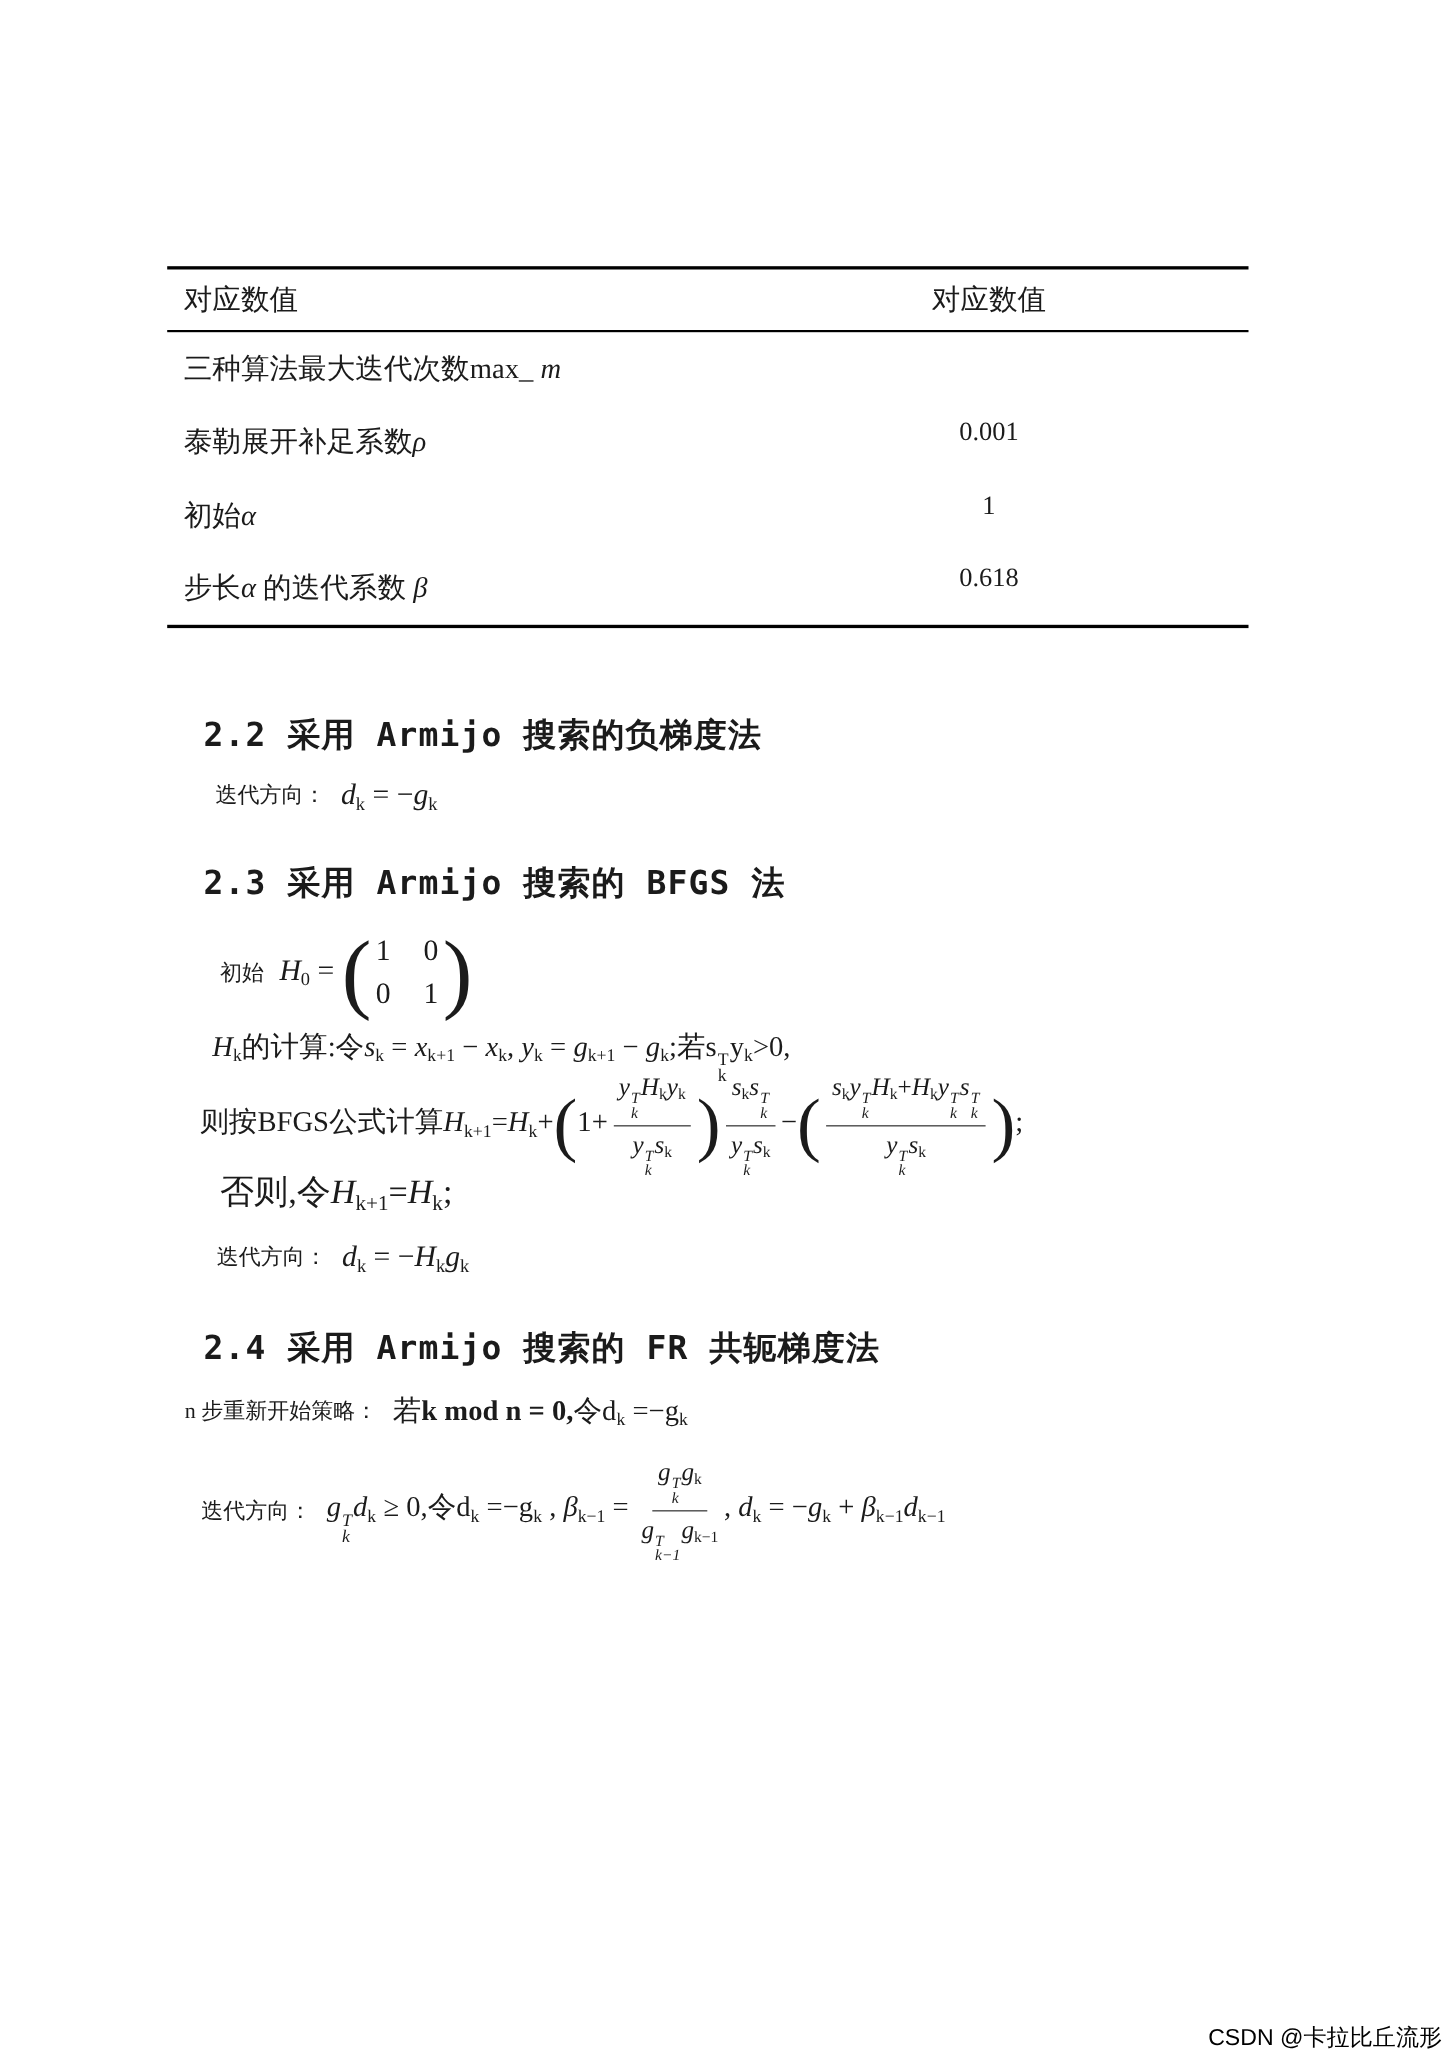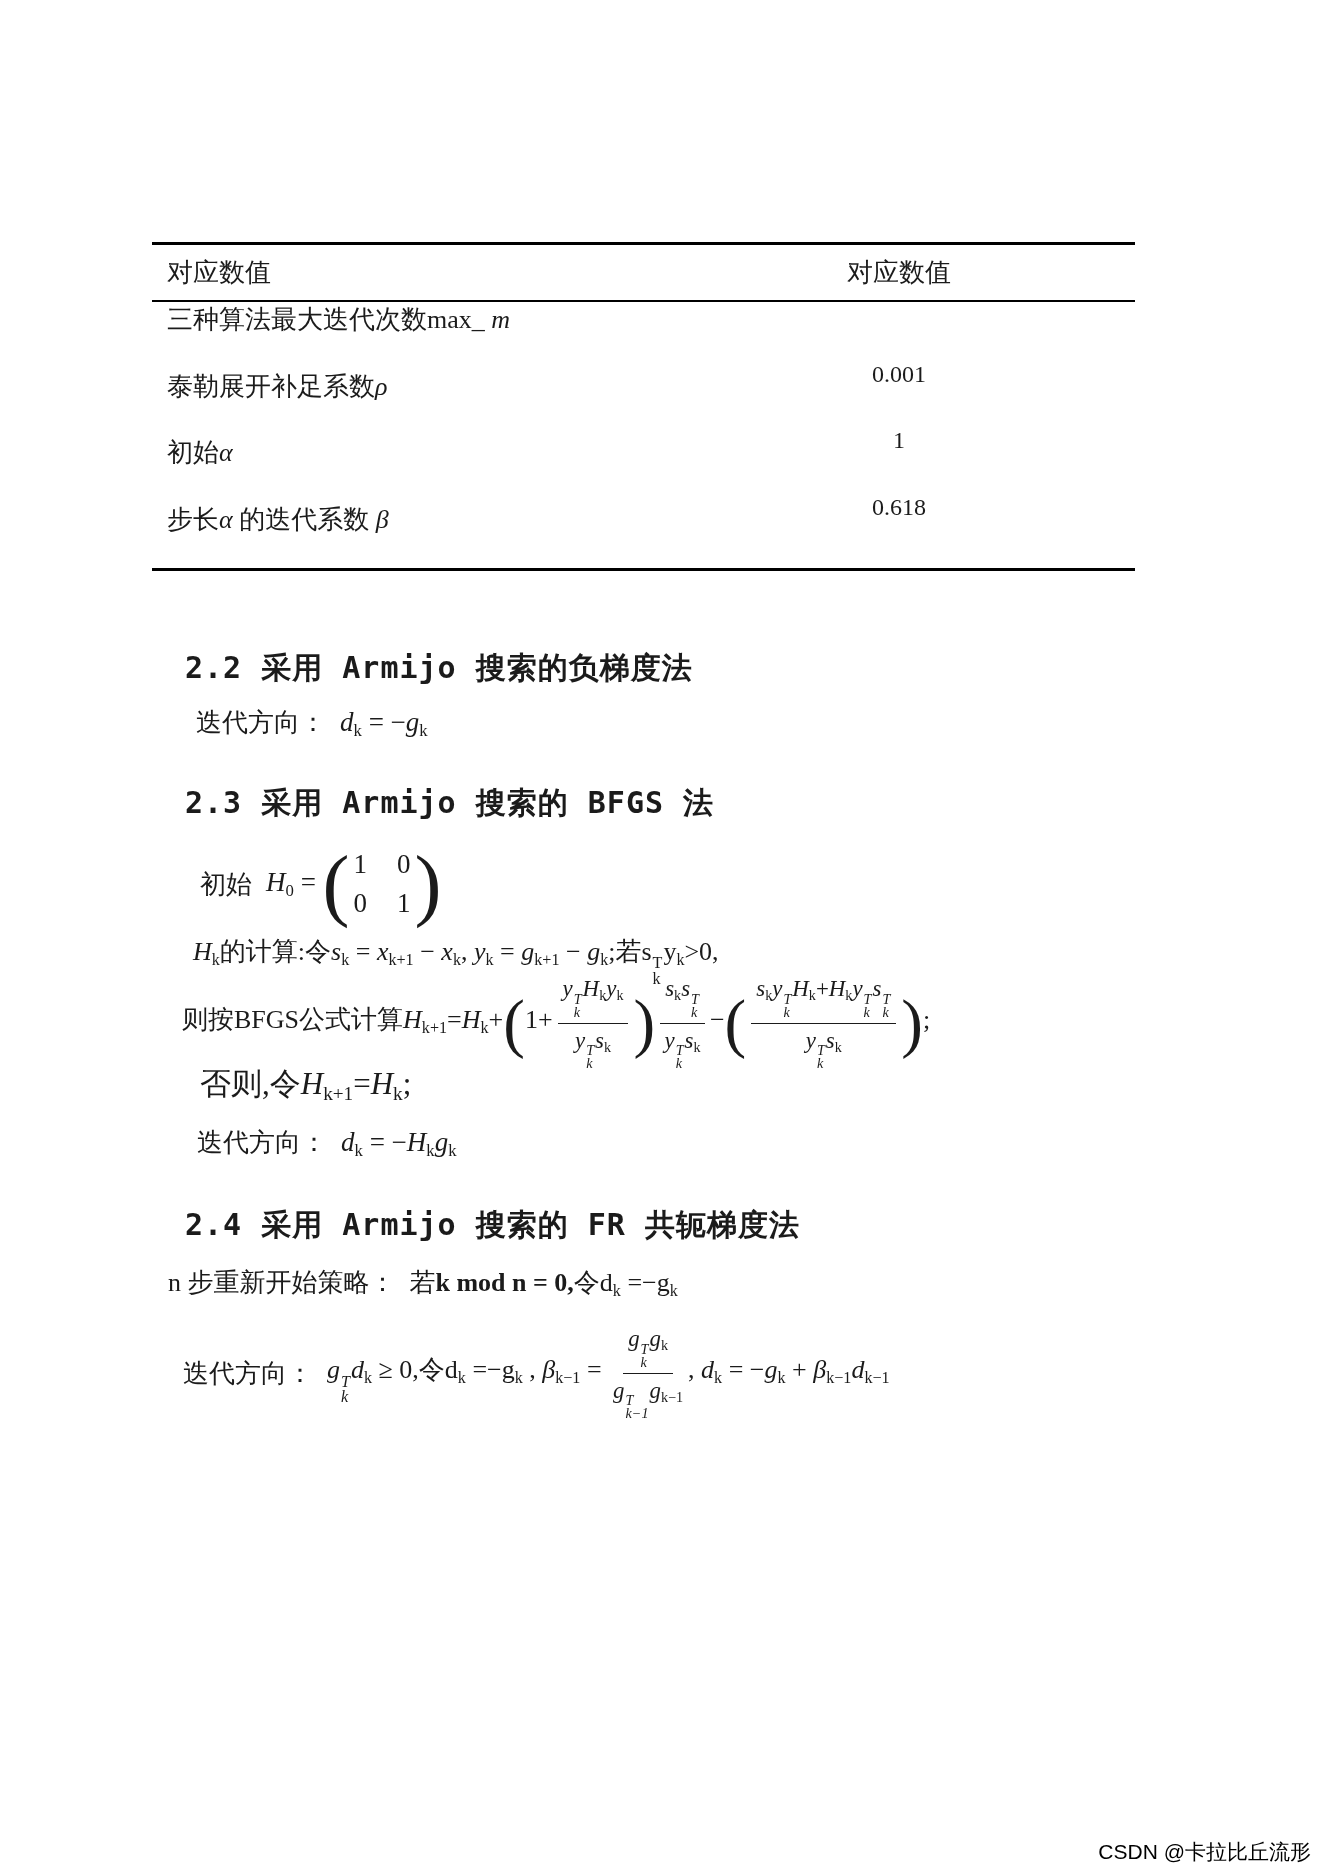--- a/index.html
+++ b/index.html
@@ -19,39 +19,39 @@
   
   .ptable { position:absolute; left:152px; top:242px; width:983px; }
   .thead {
     border-top:3px solid #000; border-bottom:2px solid #000;
     height:55px; display:flex; align-items:center; font-size:26px;
   }
   .tbody {
     height:266px; border-bottom:3px solid #000;
     display:flex; flex-direction:column;
   }
-  .prow { flex:1; display:flex; font-size:26px; }
+  .prow { flex:1; display:flex; align-items:center; font-size:26px; }
   .c1 { width:52%; padding-left:15px; box-sizing:border-box; }
   .c2 { width:48%; text-align:center; }
   .pvalue { font-size:24px; position:relative; top:-8px; }
   .c1 i { font-family:"Liberation Serif",serif; }
 
   
   .sechead {
     position:absolute; margin:12px;
     font-family:"DejaVu Sans Mono","Liberation Sans",sans-serif;
     font-weight:700; font-size:30px; letter-spacing:1px; white-space:nowrap;
   }
   .h22 { left:173px; top:636px; }
   .h23 { left:173px; top:771px; }
   .h24 { left:173px; top:1193px; }
 
   
   .fline { position:absolute; display:flex; align-items:center; font-size:27px; white-space:nowrap; }
-  .lbl { font-size:26px; margin-right:14px; font-style:normal; }
+  .lbl { font-size:20px; margin-right:14px; font-style:normal; }
   .fw  { display:inline-block; }
   .fw i { font-family:"Liberation Serif",serif; }
   .rm { font-style:normal; }
   .bmath { font-style:normal; font-weight:700; }
   .op { font-style:normal; }
   sub { font-size:62%; line-height:0; vertical-align:-0.30em; }
   .ss {
     display:inline-flex; flex-direction:column; align-items:flex-start;
     font-size:62%; line-height:0.95; vertical-align:-0.50em; margin:0 1px 0 1px;
   }

